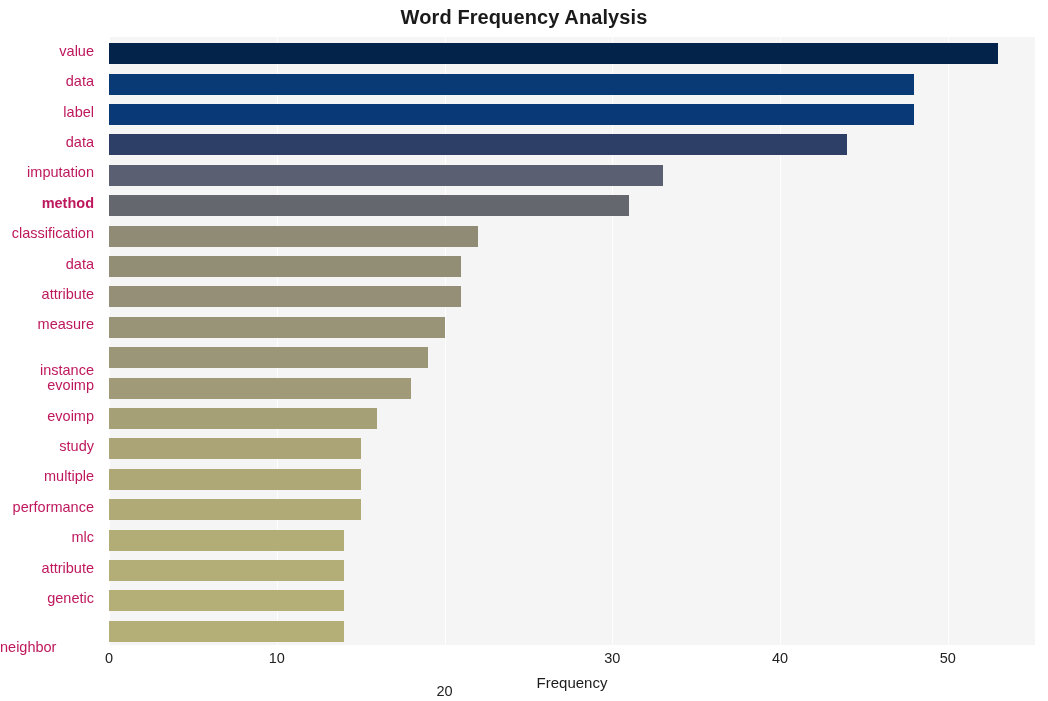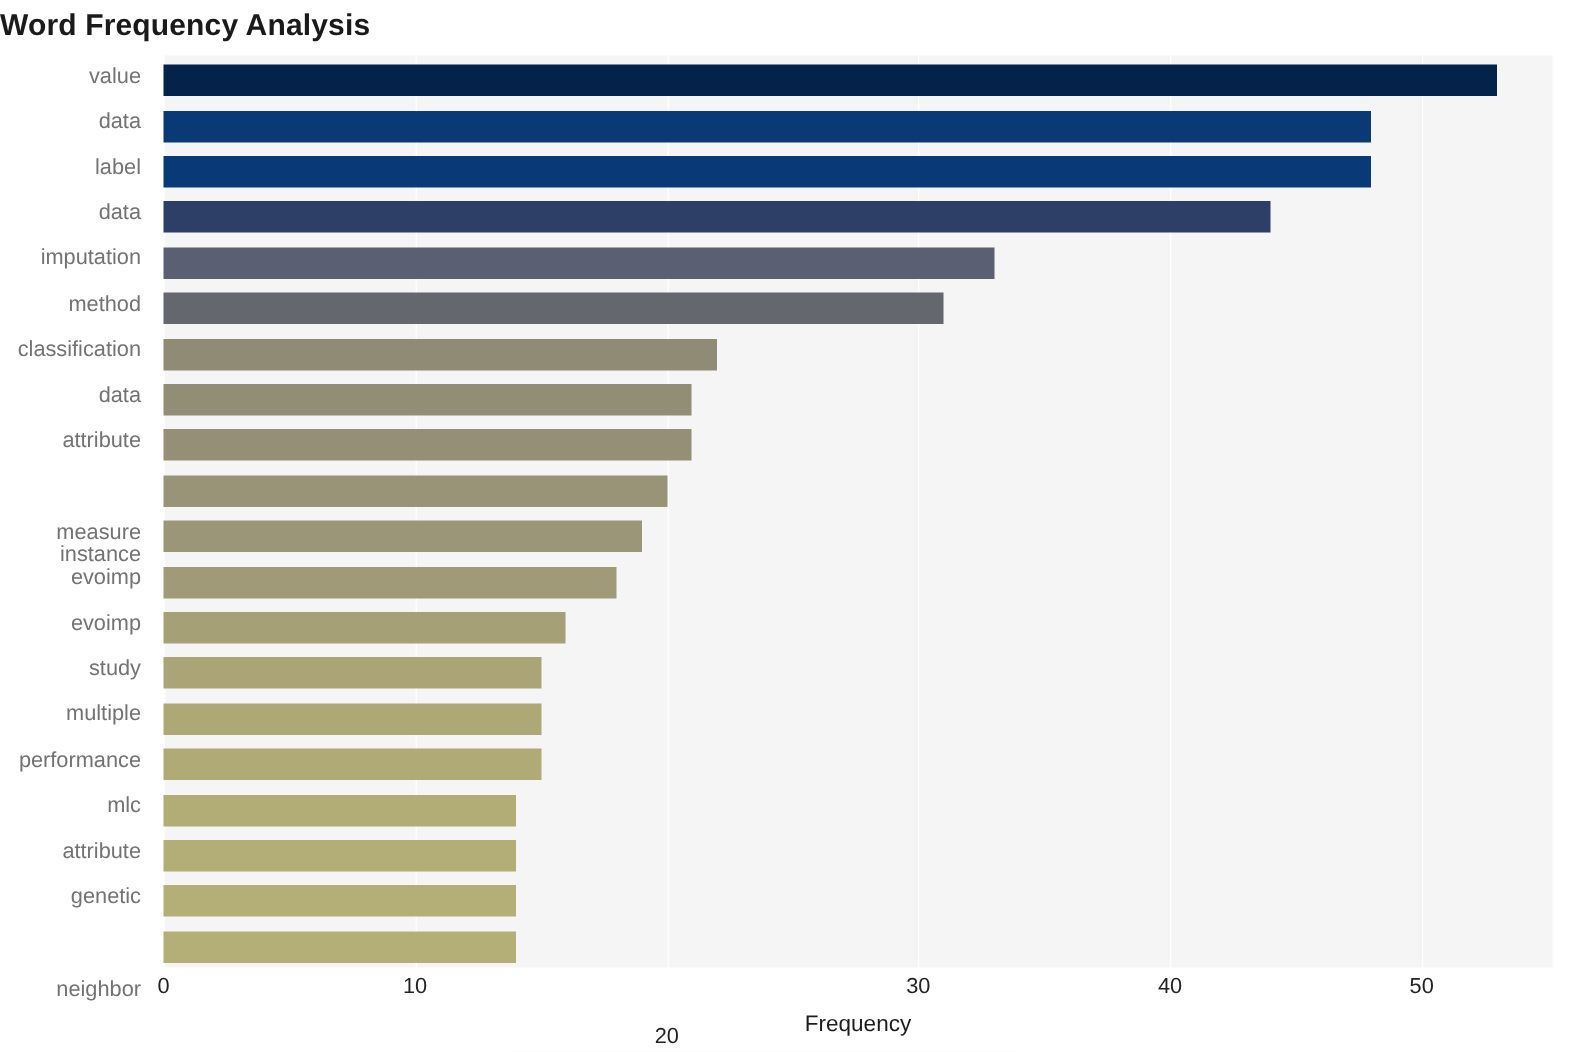--- a/index.html
+++ b/index.html
@@ -19,20 +19,21 @@
     left: 0; top: 0;
     width: 1048px;
     height: 701px;
     background: #ffffff;
   }
   #chart-title {
     position: absolute;
     left: 0;
     top: 6px;
     width: 1048px;
+    text-align: center;
     font-size: 20px;
     font-weight: bold;
     color: #1a1a1a;
     letter-spacing: 0.1px;
   }
   
   #plot-area {
     position: absolute;
     left: 109px;
     top: 37px;
@@ -55,21 +56,21 @@
   .bar {
     position: absolute;
     left: 0;
     height: 21px;
   }
   .ytick-label {
     position: absolute;
     right: 1048px;
     text-align: right;
     font-size: 14.5px;
-    color: #737373;
+    color: #be185d;
     white-space: nowrap;
   }
   #y-labels {
     position: absolute;
     left: 0;
     top: 37px;
     width: 101px;
     height: 608px;
   }
   #y-labels .ytick-label {
@@ -141,35 +142,35 @@
         <div class="bar" title="neighbor: 14" style="top: 583.8px; width: 234.855px; background: rgb(180, 174, 119);"></div>
       </div>
   </div>
 
   <div id="y-labels">
       <div class="ytick-label" style="top: 5.7px; text-align: right; padding-right: 7px;">value</div>
       <div class="ytick-label" style="top: 36.1px; text-align: right; padding-right: 7px;">data</div>
       <div class="ytick-label" style="top: 66.5px; text-align: right; padding-right: 7px;">label</div>
       <div class="ytick-label" style="top: 96.9px; text-align: right; padding-right: 7px;">data</div>
       <div class="ytick-label" style="top: 127.3px; text-align: right; padding-right: 7px;">imputation</div>
-      <div class="ytick-label" style="top: 157.7px; text-align: right; padding-right: 7px;">method</div>
+      <div class="ytick-label" style="top: 157.7px; text-align: right; padding-right: 7px; font-weight: bold;">method</div>
       <div class="ytick-label" style="top: 188.1px; text-align: right; padding-right: 7px;">classification</div>
       <div class="ytick-label" style="top: 218.5px; text-align: right; padding-right: 7px;">data</div>
       <div class="ytick-label" style="top: 248.9px; text-align: right; padding-right: 7px;">attribute</div>
-      <div class="ytick-label" style="top: 279.3px; text-align: right; padding-right: 7px; margin-top: 31px;">measure</div>
+      <div class="ytick-label" style="top: 279.3px; text-align: right; padding-right: 7px;">measure</div>
       <div class="ytick-label" style="top: 325px; text-align: right; padding-right: 7px;">instance</div>
       <div class="ytick-label" style="top: 340.1px; text-align: right; padding-right: 7px;">evoimp</div>
       <div class="ytick-label" style="top: 370.5px; text-align: right; padding-right: 7px;">evoimp</div>
       <div class="ytick-label" style="top: 400.9px; text-align: right; padding-right: 7px;">study</div>
       <div class="ytick-label" style="top: 431.3px; text-align: right; padding-right: 7px;">multiple</div>
       <div class="ytick-label" style="top: 461.7px; text-align: right; padding-right: 7px;">performance</div>
       <div class="ytick-label" style="top: 492.1px; text-align: right; padding-right: 7px;">mlc</div>
       <div class="ytick-label" style="top: 522.5px; text-align: right; padding-right: 7px;">attribute</div>
       <div class="ytick-label" style="top: 552.9px; text-align: right; padding-right: 7px;">genetic</div>
-      <div class="ytick-label" style="top: 615px; text-align: right; padding-right: 7px;">neighbor</div>
+      <div class="ytick-label" style="top: 602px; text-align: left; padding-right: 7px;">neighbor</div>
     </div>
 
   <div id="x-labels">
       <div class="xtick-label" style="left: 109px; top: 0px;">0</div>
       <div class="xtick-label" style="left: 276.754px; top: 0px;">10</div>
       <div class="xtick-label" style="left: 444.507px; top: 0px; margin-top: 33px;">20</div>
       <div class="xtick-label" style="left: 612.261px; top: 0px;">30</div>
       <div class="xtick-label" style="left: 780.014px; top: 0px;">40</div>
       <div class="xtick-label" style="left: 947.768px; top: 0px;">50</div>
     </div>

